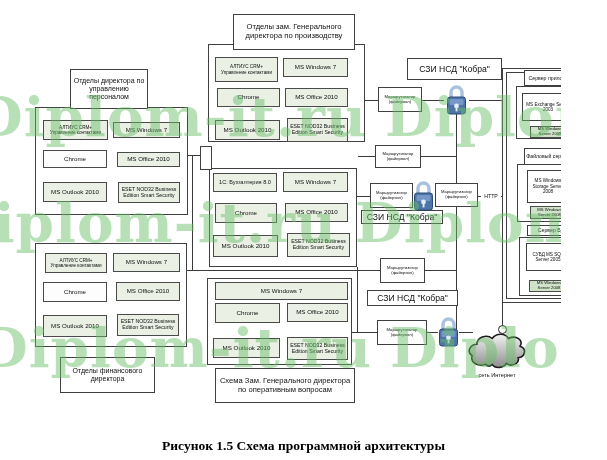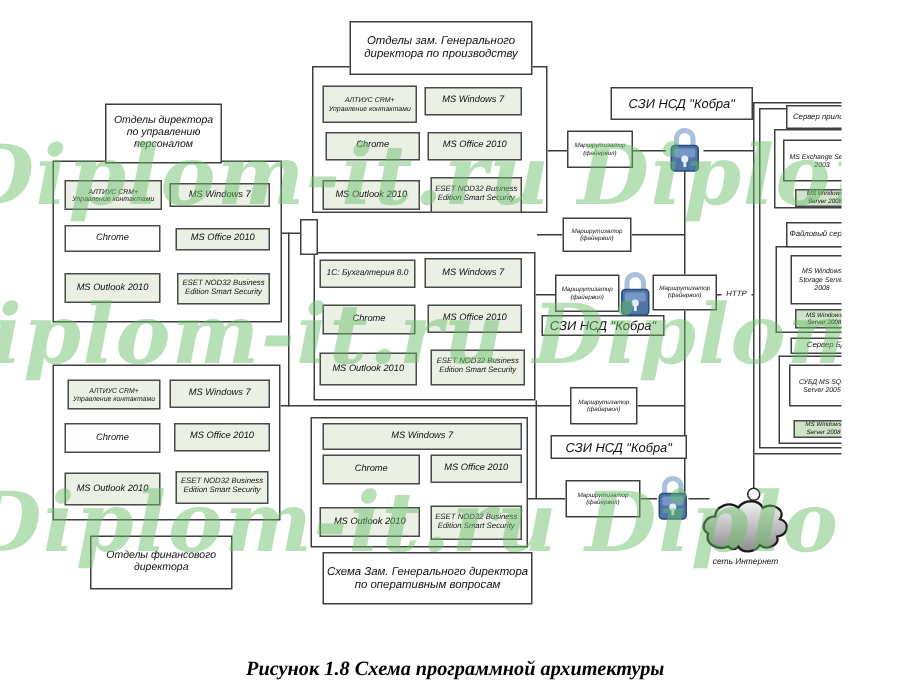--- a/index.html
+++ b/index.html
@@ -1,17 +1,17 @@
 <!DOCTYPE html>
 <html><head>
 <meta charset="utf-8">
 <style>
   html,body{margin:0;padding:0;background:#fff;}
   .stage{position:relative;width:561px;height:460px;background:#fff;overflow:hidden;
-         font-family:"Liberation Sans",sans-serif;color:#101010;font-style:italic;}
+         font-family:"Liberation Sans",sans-serif;color:#101010;}
   .abs{position:absolute;box-sizing:border-box;}
   .frame{border:1px solid #3f3f3f;background:#fff;}
   .ghost{border:1px solid #3f3f3f;background:transparent;}
   .app{border:1px solid #4a4a4a;background:#eaf0e4;display:flex;flex-direction:column;
        align-items:center;justify-content:center;text-align:center;line-height:1.12;padding:1px;z-index:3;}
   .white{background:#fdfdfd;}
   .os{background:#cfe3c8;}
   .hdr{border:1px solid #3f3f3f;background:#fff;display:flex;flex-direction:column;align-items:center;
        justify-content:center;text-align:center;line-height:1.18;z-index:4;padding:1px;}
   .lineh,.linev{background:#3a3a3a;z-index:1;}
@@ -283,15 +283,15 @@
   <div class="wm" style="left:-25px;top:84px">
     <span>Diplom-it.ru</span><span>Diplom-it.ru</span>
   </div>
   <div class="wm" style="left:-55px;top:190px">
     <span>Diplom-it.ru</span><span>Diplom-it.ru</span>
   </div>
   <div class="wm" style="left:-20px;top:315px">
     <span>Diplom-it.ru</span><span>Diplom-it.ru</span>
   </div>
 
-  <div class="caption"><span>Рисунок 1.8 Схема программной архитектуры</span></div>
+  <div class="caption"><span>Рисунок 1.5 Схема программной архитектуры</span></div>
 
 </div>
 
 </body></html>

